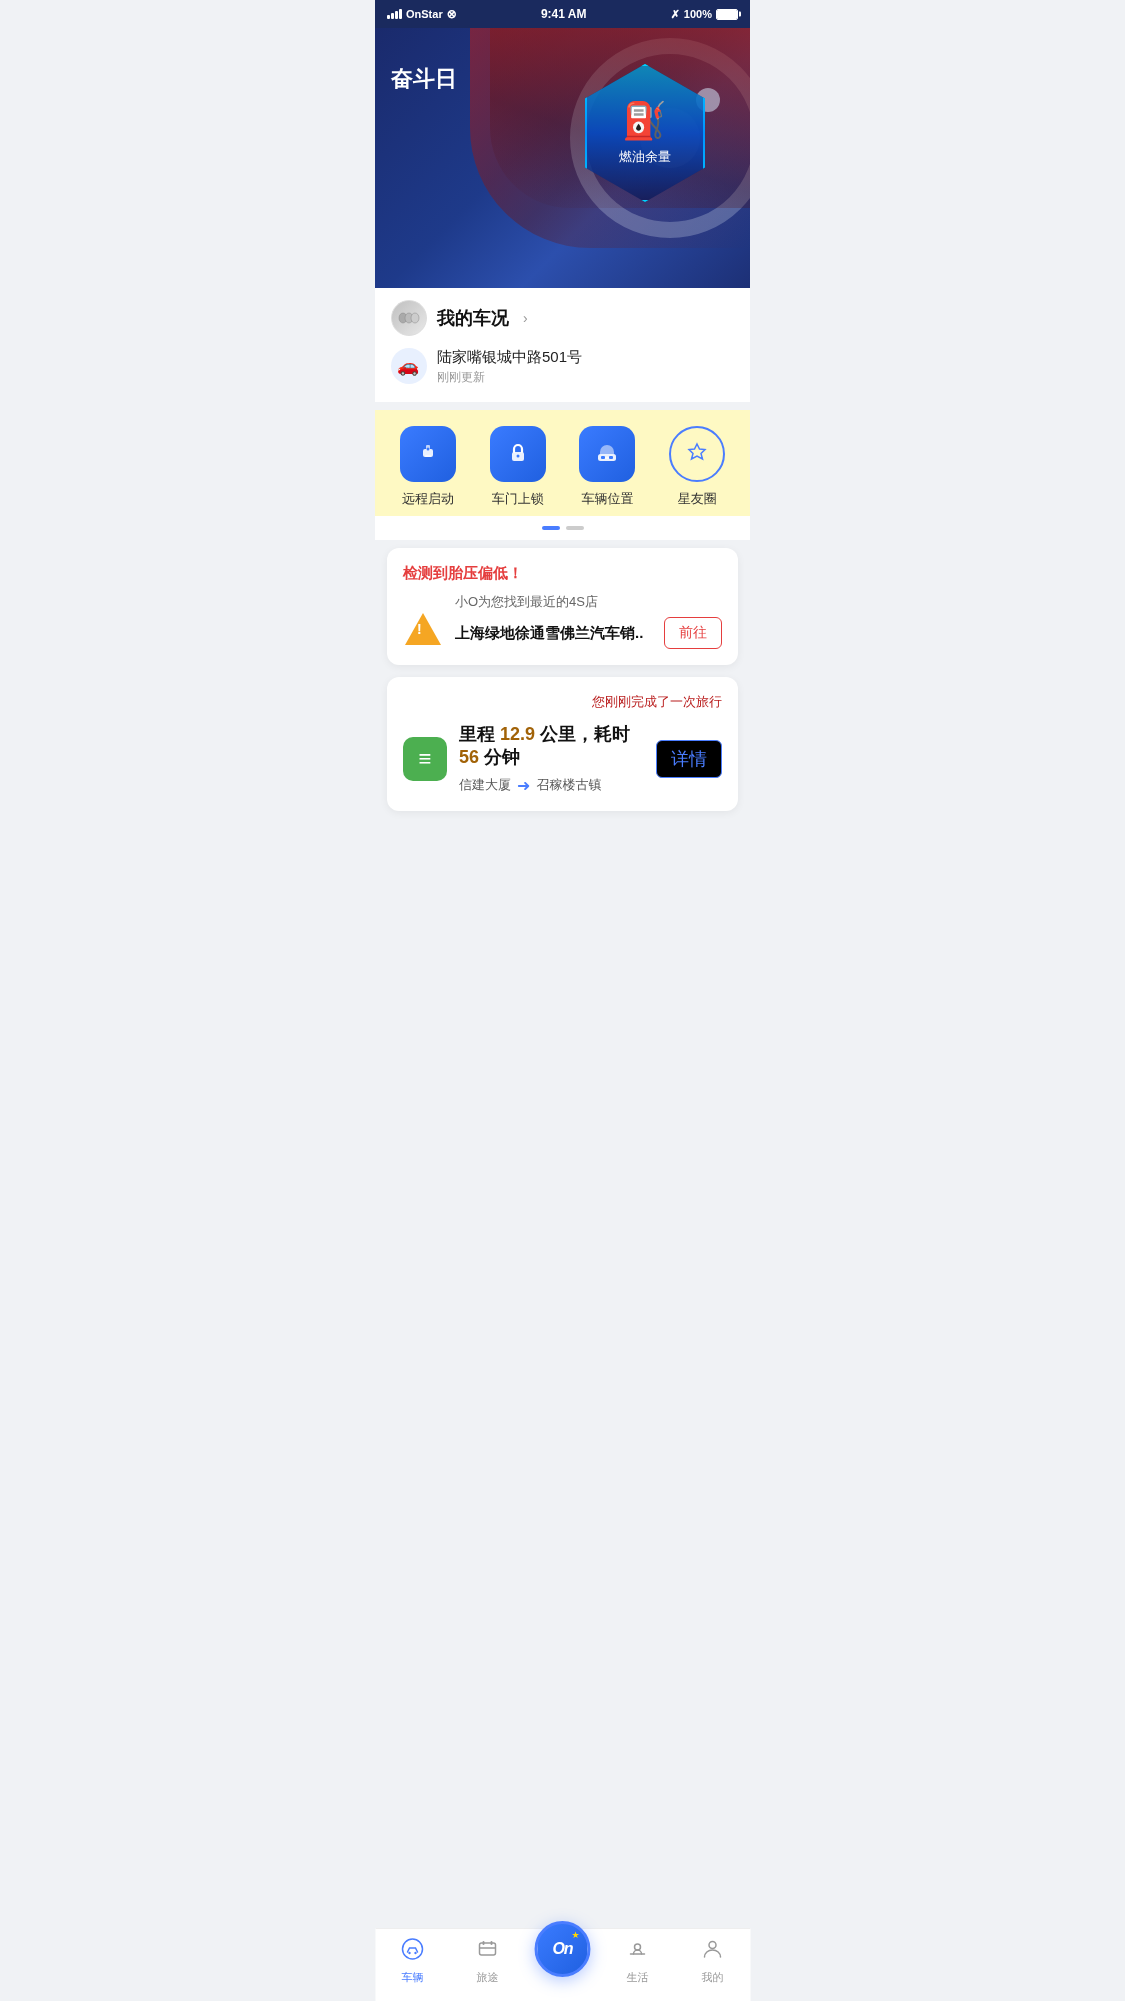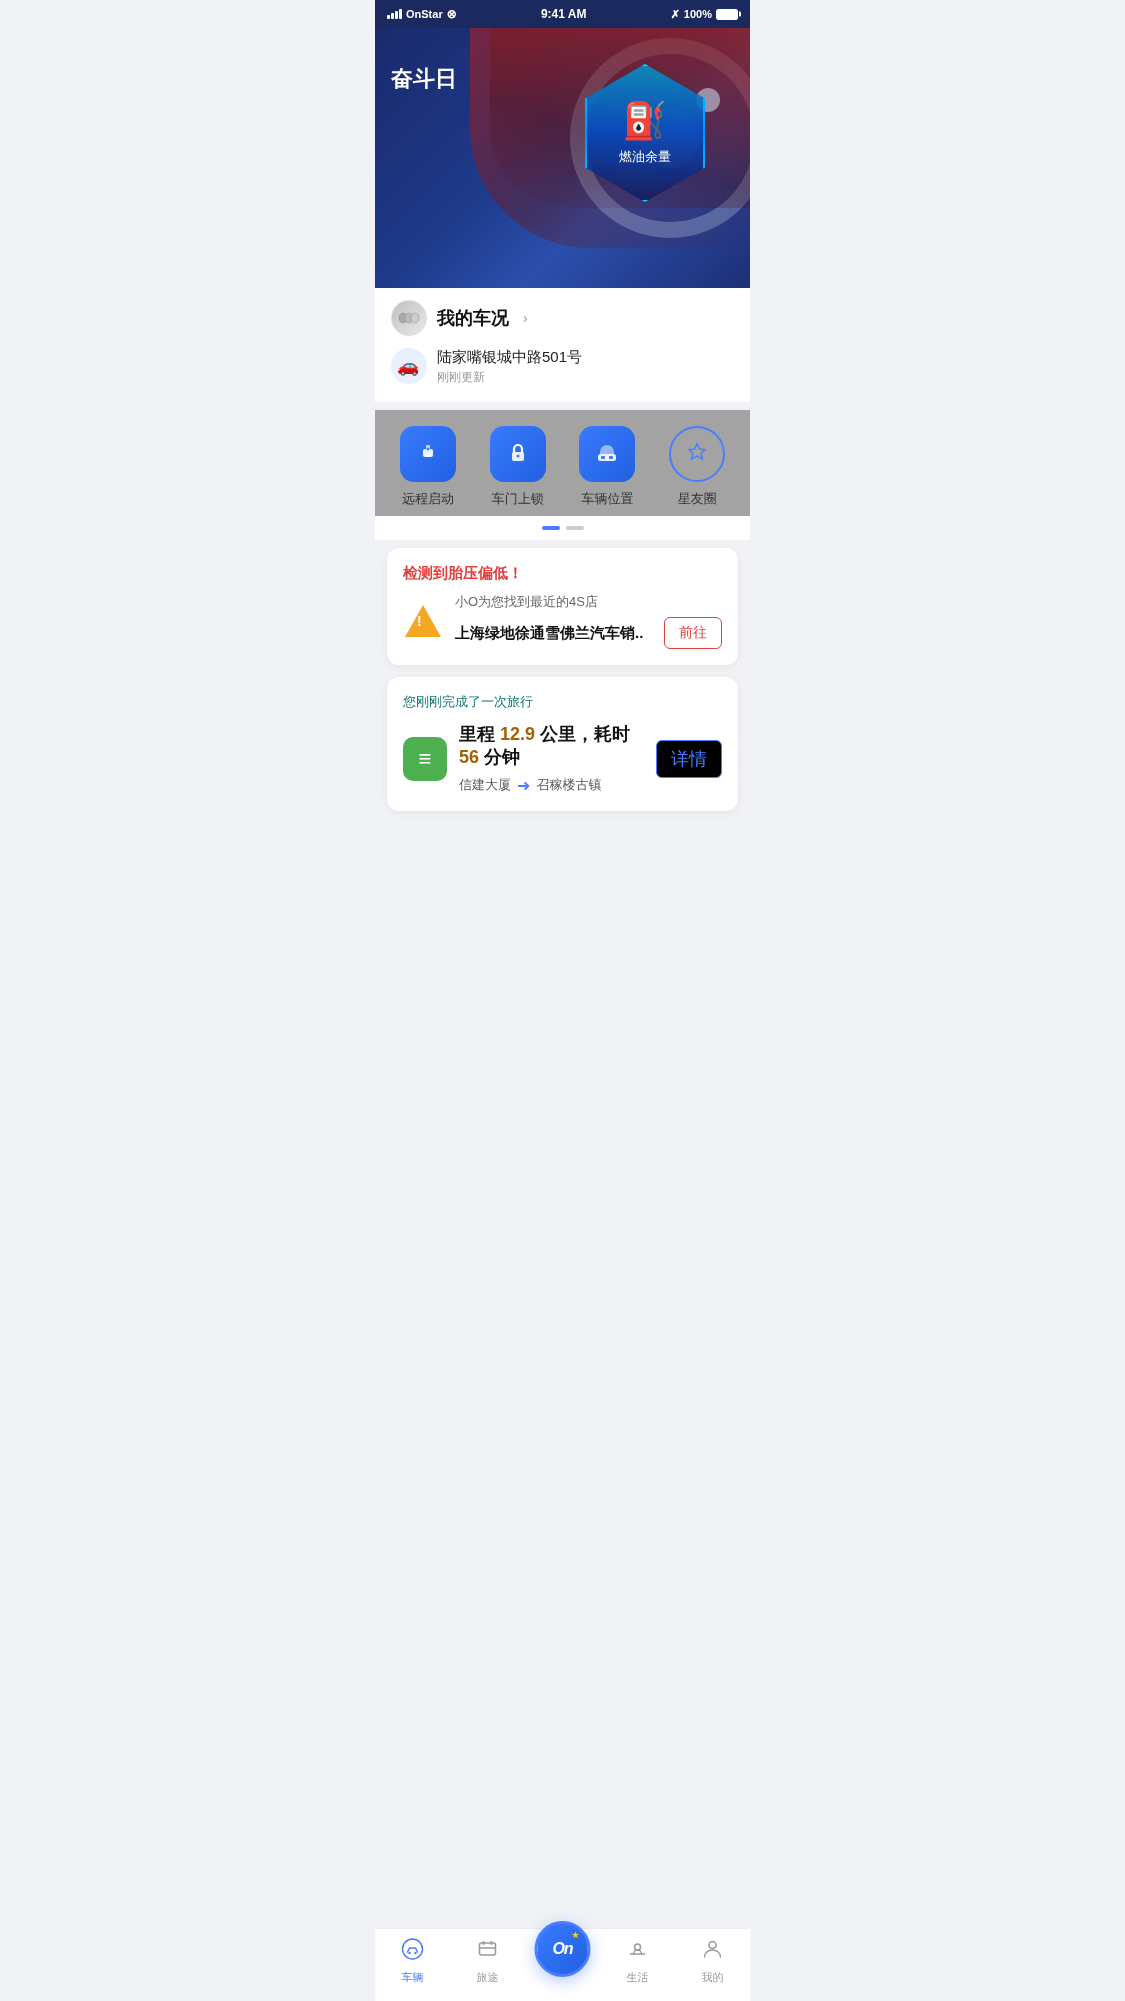--- a/index.html
+++ b/index.html
@@ -153,21 +153,21 @@
       justify-content: center;
       flex-shrink: 0;
     }
     .location-icon { font-size: 18px; color: #4a7dff; }
     .location-text { }
     .location-address { font-size: 15px; font-weight: 500; color: #222; }
     .location-updated { font-size: 12px; color: #999; margin-top: 2px; }
 
     
     .quick-actions {
-      background: #a3a3a3;
+      background: #fef9c3;
       padding: 16px 0 8px;
       margin-top: 8px;
     }
     .actions-row {
       display: flex;
       justify-content: space-around;
       padding: 0 8px;
     }
     .action-item {
       display: flex;
@@ -206,21 +206,21 @@
     .cards-section { padding: 8px 12px; }
 
     .alert-card {
       background: white;
       border-radius: 12px;
       padding: 16px;
       margin-bottom: 12px;
       box-shadow: 0 2px 8px rgba(0,0,0,0.06);
     }
     .alert-title { color: #e53e3e; font-size: 15px; font-weight: 700; margin-bottom: 10px; }
-    .alert-body { display: flex; align-items: center; gap: 12px; }
+    .alert-body { display: flex; align-items: flex-end; gap: 12px; }
     .alert-icon-wrap {
       width: 40px; height: 40px;
       flex-shrink: 0;
       display: flex; align-items: center; justify-content: center;
     }
     .triangle-icon {
       width: 0; height: 0;
       border-left: 18px solid transparent;
       border-right: 18px solid transparent;
       border-bottom: 32px solid #f5a623;
@@ -250,21 +250,21 @@
       cursor: pointer;
     }
 
     .trip-card {
       background: white;
       border-radius: 12px;
       padding: 16px;
       margin-bottom: 12px;
       box-shadow: 0 2px 8px rgba(0,0,0,0.06);
     }
-    .trip-header { font-size: 13px; color: #0f766e; margin-bottom: 12px; }
+    .trip-header { font-size: 13px; color: #b91c1c; margin-bottom: 12px; text-align: right; }
     .trip-body { display: flex; align-items: center; gap: 12px; }
     .trip-icon-wrap {
       width: 44px; height: 44px;
       background: #4caf50;
       border-radius: 10px;
       display: flex; align-items: center; justify-content: center;
       flex-shrink: 0;
     }
     .trip-icon { font-size: 22px; color: white; }
     .trip-content { flex: 1; }

